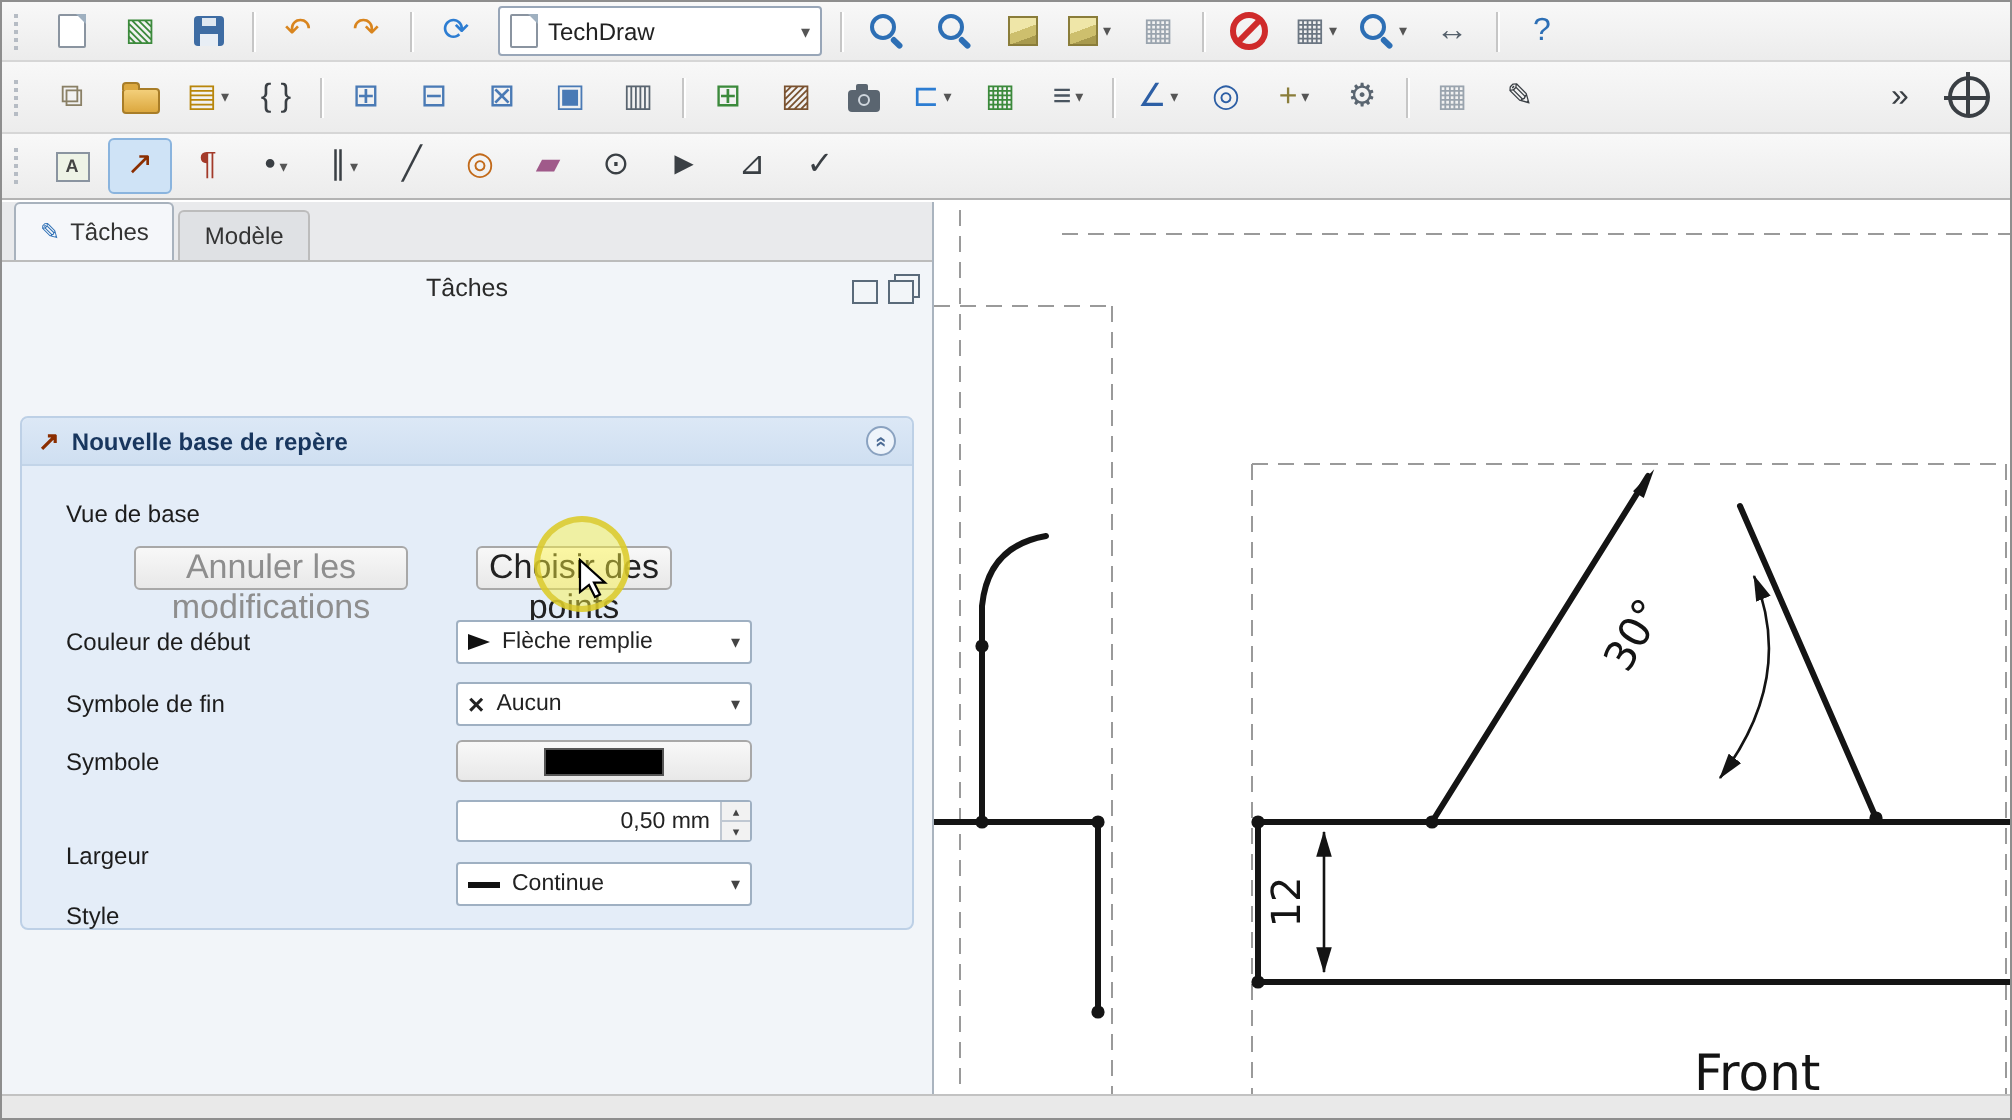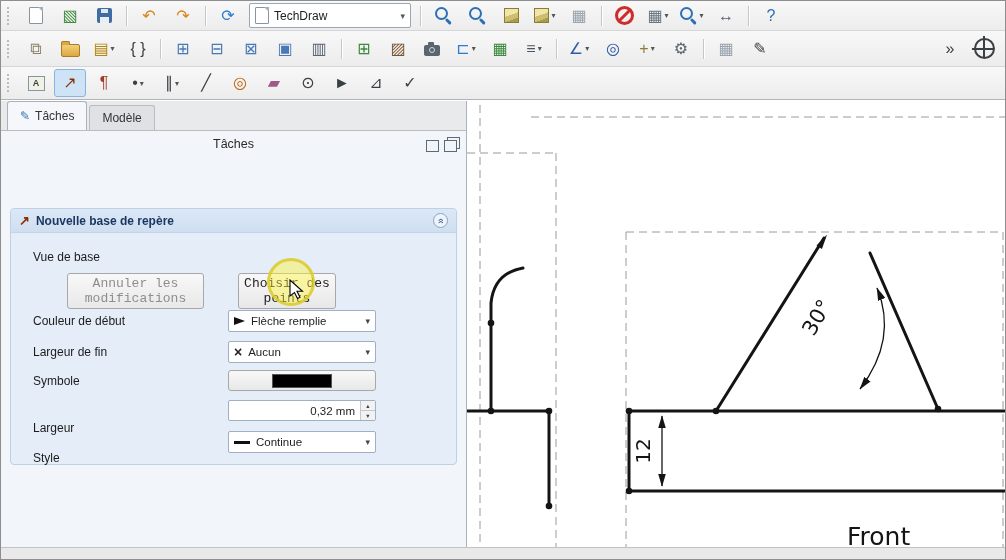--- a/index.html
+++ b/index.html
@@ -57,21 +57,21 @@
 
   #groupbox{position:absolute;left:9px;top:107px;width:447px;height:257px;background:#e4edf8;border:1px solid #bdd0e6;border-radius:4px;box-sizing:border-box}
   .ghead{position:absolute;top:0;left:0;right:0;height:24px;background:linear-gradient(#dce8f6,#cfdff1);border-bottom:1px solid #c2d4e8;border-radius:4px 4px 0 0;display:flex;align-items:center;padding:0 8px;gap:6px;box-sizing:border-box}
   .gicon{font-size:13px;color:#8b2e00;font-weight:bold}
   .gtitle{font-size:12px;font-weight:bold;color:#18365e}
   .collapse{margin-left:auto;width:15px;height:15px;border:1px solid #8aa2c0;border-radius:50%;display:flex;align-items:center;justify-content:center;color:#4a6a94;background:#eef4fb;box-sizing:border-box}
   .chev{display:inline-block;transform:rotate(-90deg);font-size:10px;line-height:1;font-weight:bold}
 
   .lab{position:absolute;left:22px;font-size:12px;color:#1c1c1c;white-space:nowrap}
   #viewinput{position:absolute;left:86px;top:37px;width:279px;height:21px;border:1px solid #9fb0c2;border-radius:2px;background:#fff;font-size:12px;padding:0 5px;box-sizing:border-box;font-family:inherit;color:#222}
-  .gbtn{position:absolute;height:36px;background:linear-gradient(#f8f8f8,#e8e8e8);border:1px solid #a8a8a8;border-radius:3px;font-size:13px;font-family:Liberation Mono, monospace;color:#222;padding:0}
+  .gbtn{position:absolute;height:22px;background:linear-gradient(#f8f8f8,#e8e8e8);border:1px solid #a8a8a8;border-radius:3px;font-size:17px;font-family:Liberation Sans, sans-serif;color:#222;padding:0}
   #discardbtn{left:56px;top:64px;width:137px;color:#8e8e8e}
   #pickbtn{left:227px;top:64px;width:98px}
   .fcombo{position:absolute;left:217px;width:148px;height:22px;background:#fff;border:1px solid #9fb0c2;border-radius:2px;display:flex;align-items:center;gap:6px;padding:0 5px;box-sizing:border-box}
   .ctext{font-size:11.5px;color:#222}
   .carr{margin-left:auto;font-size:9px;color:#444}
   .mi-arrow{width:0;height:0;border-left:11px solid #111;border-top:4.5px solid transparent;border-bottom:4.5px solid transparent}
   .mi-x{font-size:14px;font-weight:bold;color:#222;line-height:1}
   .mi-line{width:16px;height:3px;background:#111}
   #colorbtn{position:absolute;left:217px;top:161px;width:148px;height:21px;background:linear-gradient(#f8f8f8,#e8e8e8);border:1px solid #a8a8a8;border-radius:3px;display:flex;align-items:center;justify-content:center;box-sizing:border-box}
   .swatch{width:58px;height:12px;background:#000;border:1px solid #555}
@@ -313,35 +313,35 @@
         <button class="gbtn" id="discardbtn">Annuler les modifications</button>
         <button class="gbtn" id="pickbtn">Choisir des points</button>
 
         <span class="lab" style="top:105px">Couleur de début</span>
         <div class="fcombo" style="top:101px">
           <span class="mi-arrow"></span>
           <span class="ctext">Flèche remplie</span>
           <span class="carr">▾</span>
         </div>
 
-        <span class="lab" style="top:136px">Largeur de fin</span>
+        <span class="lab" style="top:136px">Symbole de fin</span>
         <div class="fcombo" style="top:132px">
           <span class="mi-x">×</span>
           <span class="ctext">Aucun</span>
           <span class="carr">▾</span>
         </div>
 
         <span class="lab" style="top:165px">Symbole</span>
         <div id="colorbtn">
           <span class="swatch"></span>
         </div>
 
         <span class="lab" style="top:212px">Largeur</span>
         <div id="spin">
-          <span class="spintext">0,32 mm</span>
+          <span class="spintext">0,50 mm</span>
           <span class="spinbtns">
             <span class="su">▴</span>
             <span class="sd">▾</span>
           </span>
         </div>
 
         <span class="lab" style="top:242px">Style</span>
         <div class="fcombo" style="top:222px">
           <span class="mi-line"></span>
           <span class="ctext">Continue</span>

